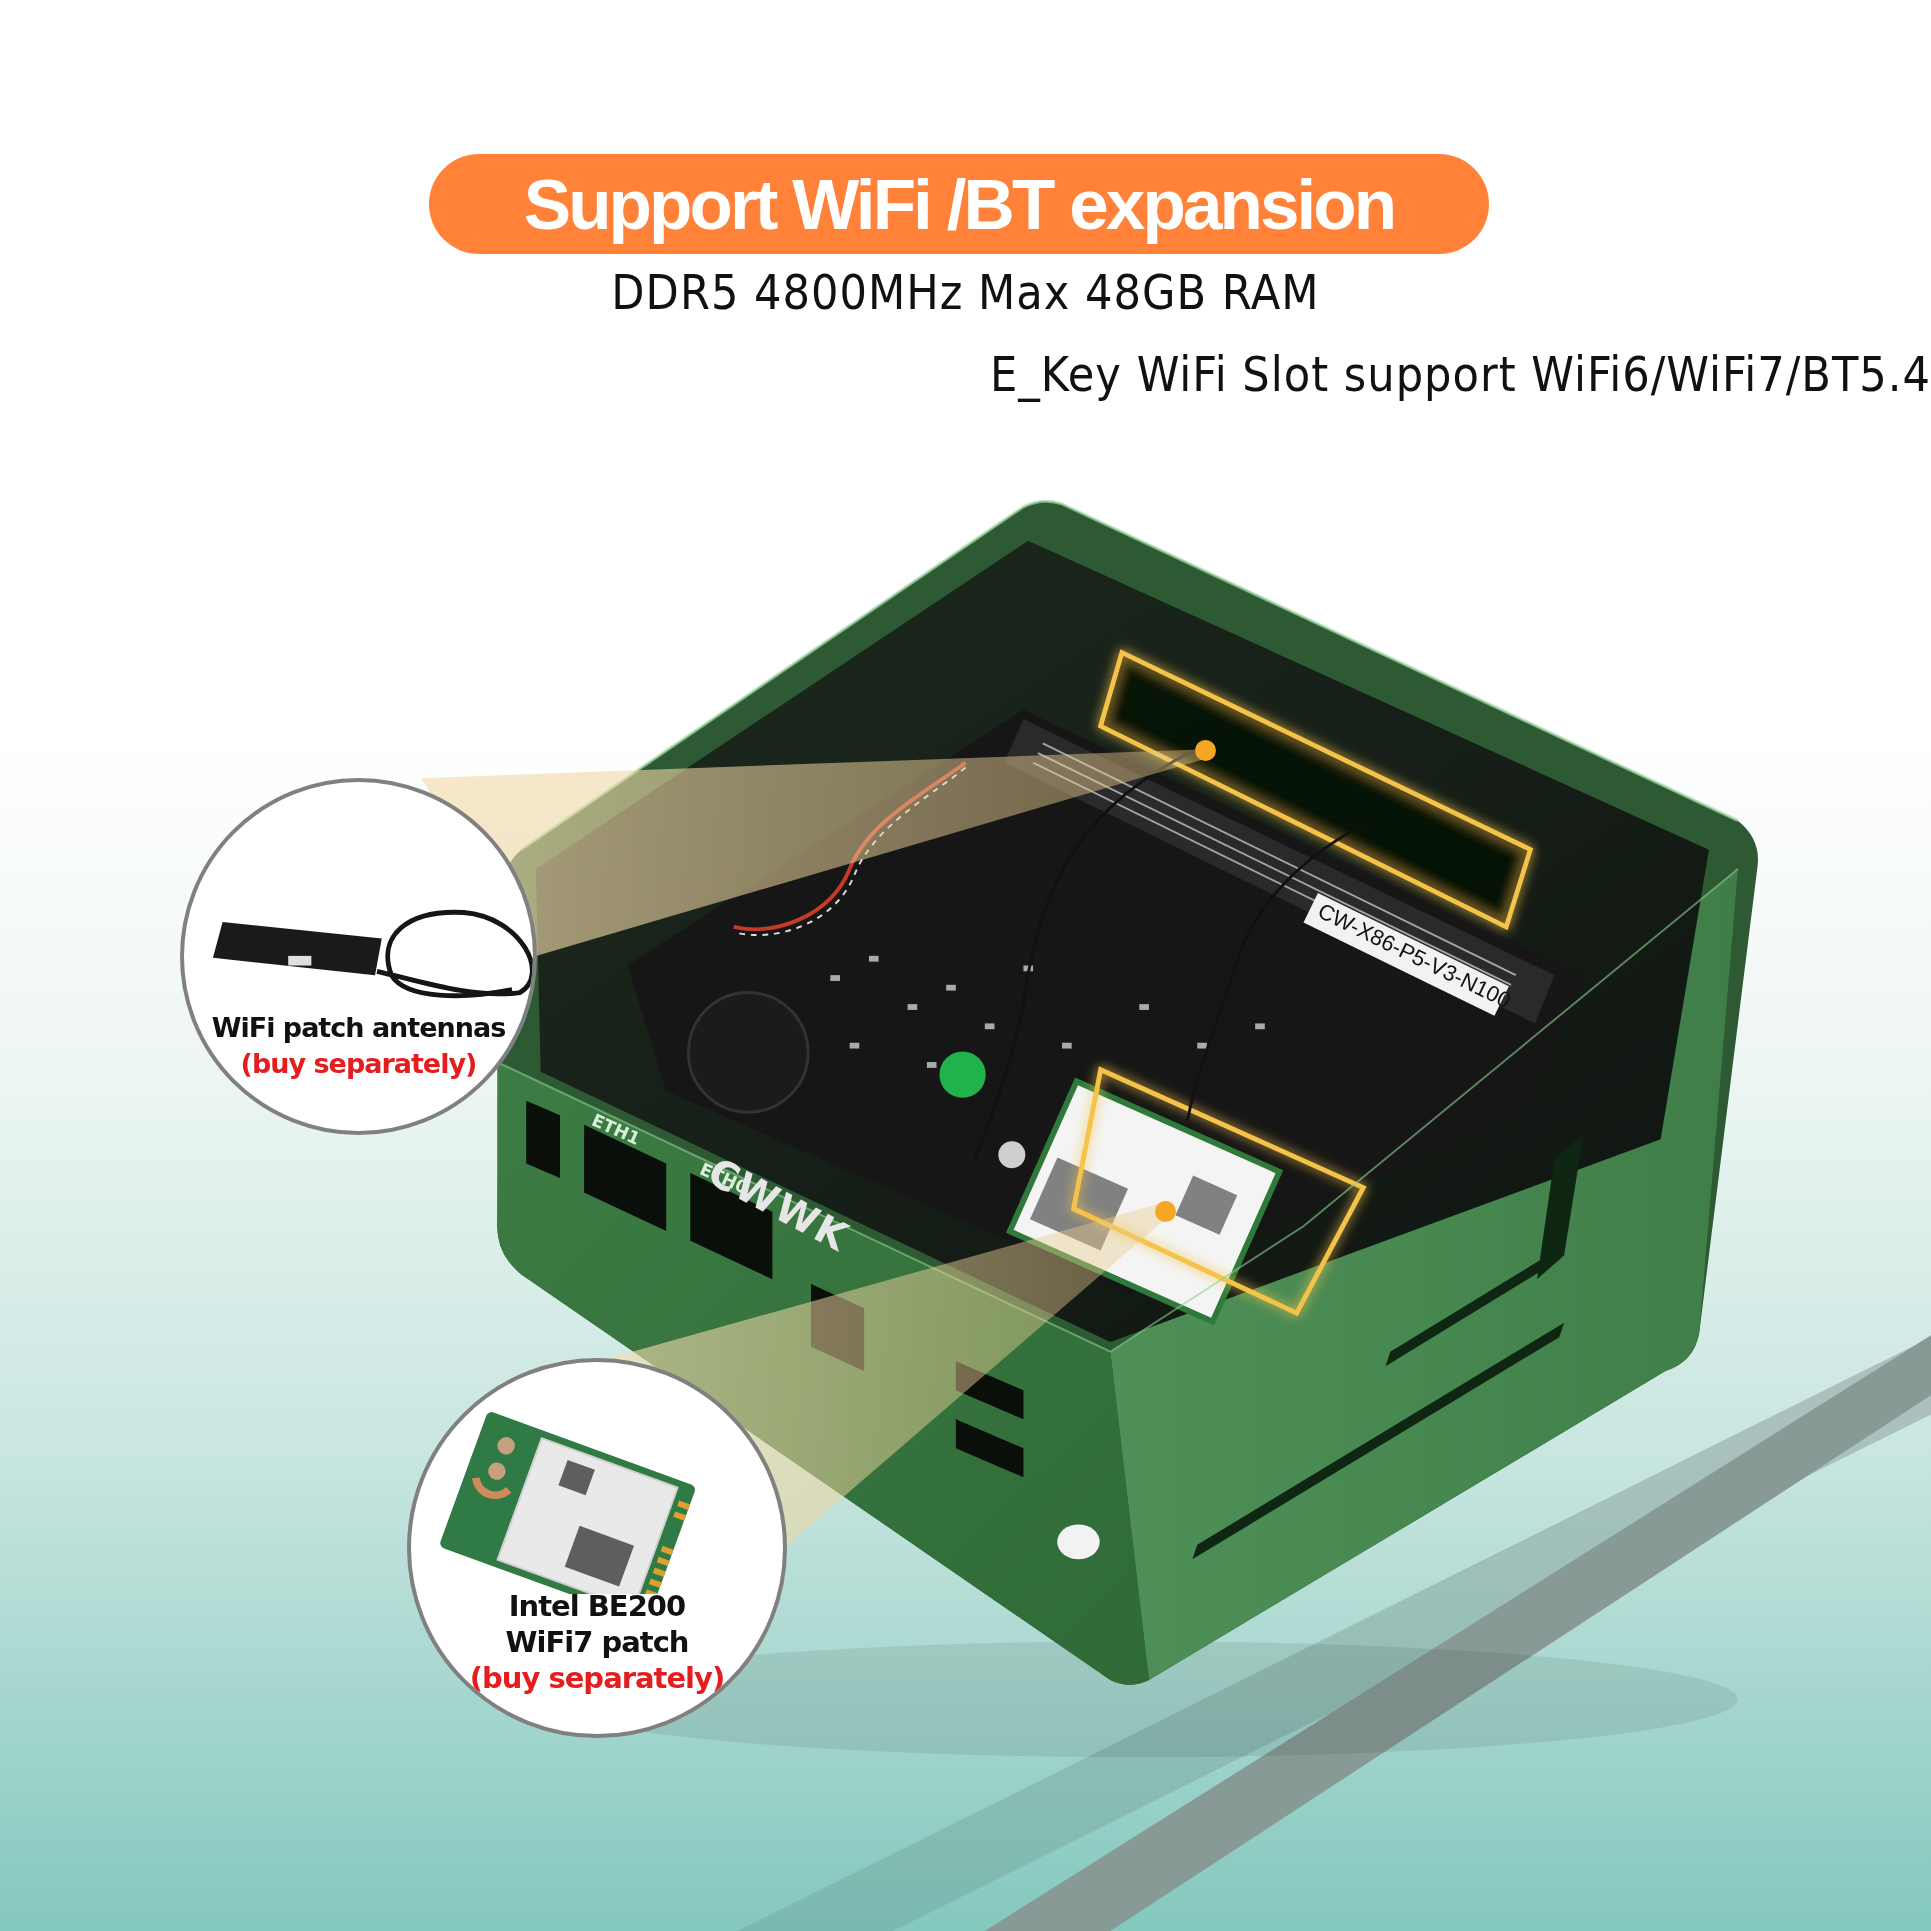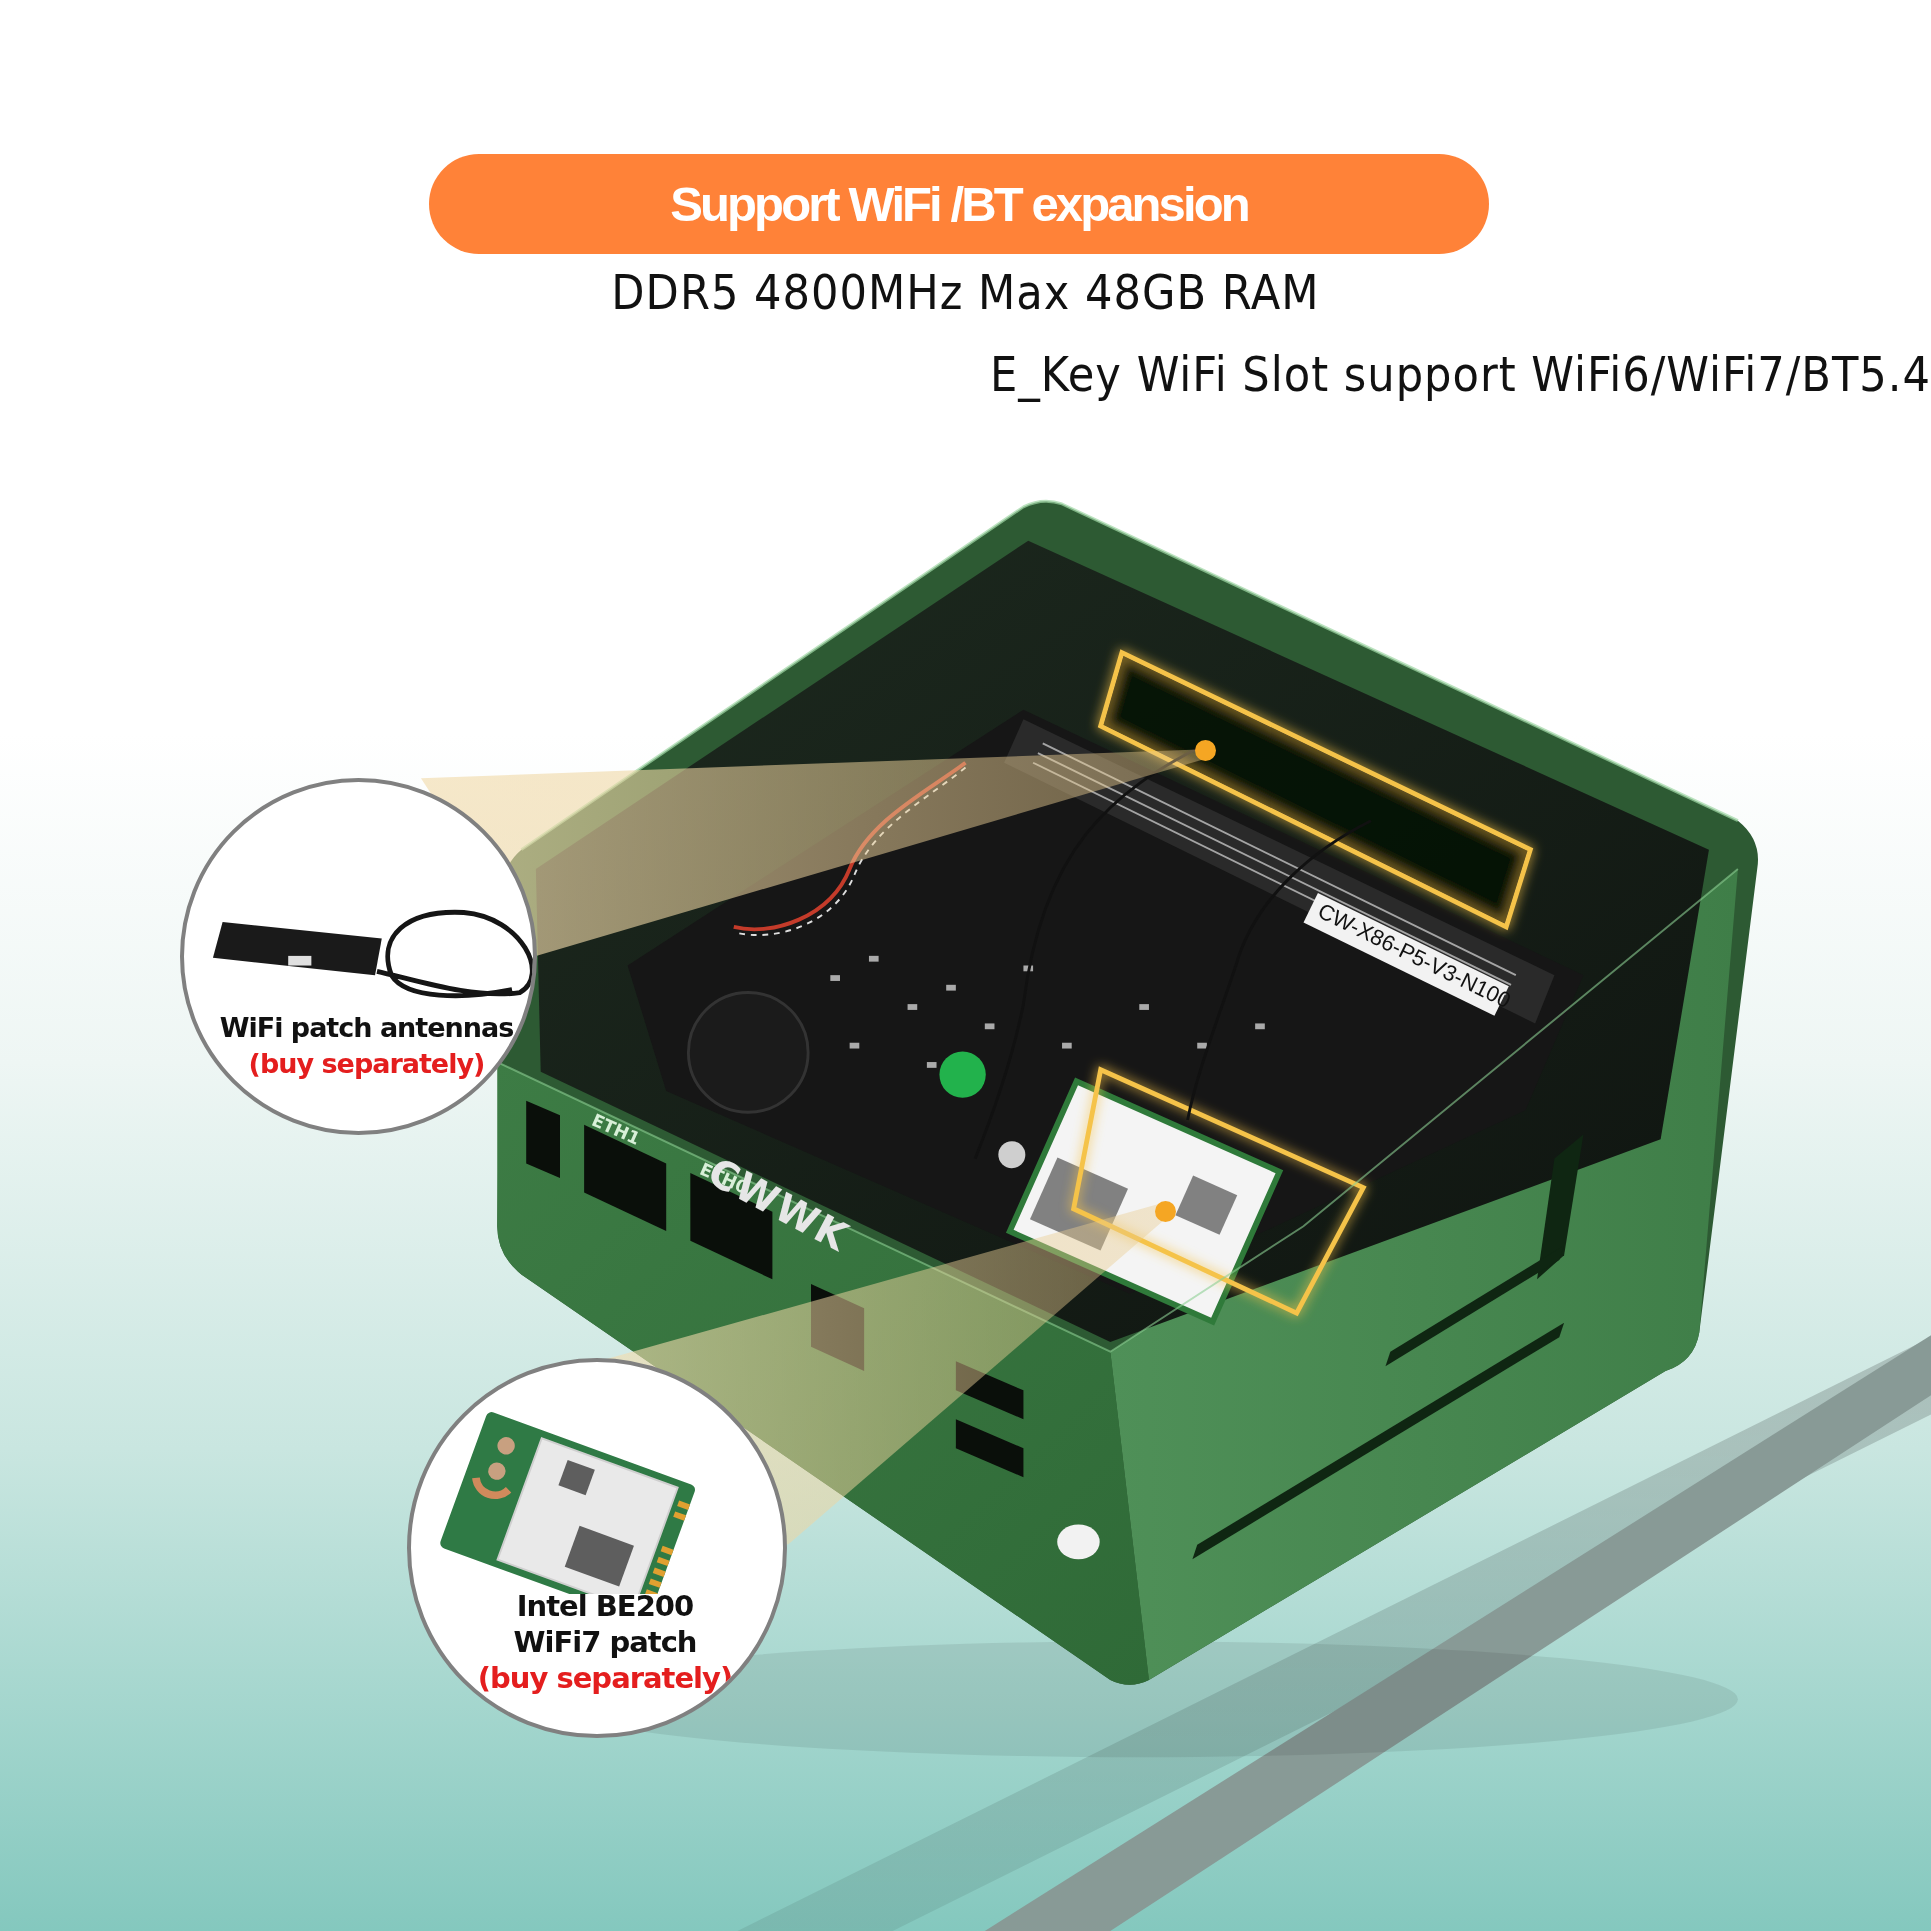--- a/index.html
+++ b/index.html
@@ -10,42 +10,42 @@
       background: linear-gradient(180deg, #ffffff 0%, #ffffff 38%, #eef6f4 55%, #c9e6e0 75%, #84c8be 100%);
     }
     .bg-diag { position: absolute; inset: 0; }
 
     
     .title-pill {
       position: absolute; left: 429px; top: 154px; width: 1060px; height: 100px;
       border-radius: 50px; background: #ff8238;
       display: flex; align-items: center; justify-content: center;
       color: #ffffff; font-family: "Liberation Sans", sans-serif; font-weight: 700;
-      font-size: 49px; letter-spacing: -2.9px;
+      font-size: 71px; letter-spacing: -2.9px;
     }
     .subtitle {
       position: absolute; left: 0; width: 1931px; text-align: center;
       font-family: "DejaVu Sans", sans-serif; color: #111111;
       font-size: 48px; letter-spacing: 1px; font-stretch: condensed;
     }
     .subtitle.l1 { top: 264px; }
     .subtitle.l2 { top: 346px; text-align: right; }
 
     
     .device { position: absolute; left: 0; top: 0; width: 1931px; height: 1931px; }
 
     
     .callout {
       position: absolute; border-radius: 50%; background: #ffffff;
       border: 4.8px solid #808080; overflow: hidden;
     }
     .callout.antenna { left: 180px; top: 778px; width: 357px; height: 357px; }
     .callout.module { left: 407px; top: 1358px; width: 380px; height: 380px; }
     .callout-label {
-      position: absolute; left: 8px; width: 100%; text-align: center;
+      position: absolute; left: 0; width: 100%; text-align: center;
       font-family: "DejaVu Sans", sans-serif; font-weight: 700; color: #111;
       letter-spacing: -1px;
     }
     .callout-label.red { color: #e41e1e; }
     .antenna .l-name { top: 230px; font-size: 27px; }
     .antenna .l-note { top: 266px; font-size: 27px; }
     .module .l-name1 { top: 227px; font-size: 29px; }
     .module .l-name2 { top: 263px; font-size: 29px; }
     .module .l-note { top: 299px; font-size: 29px; }
 

